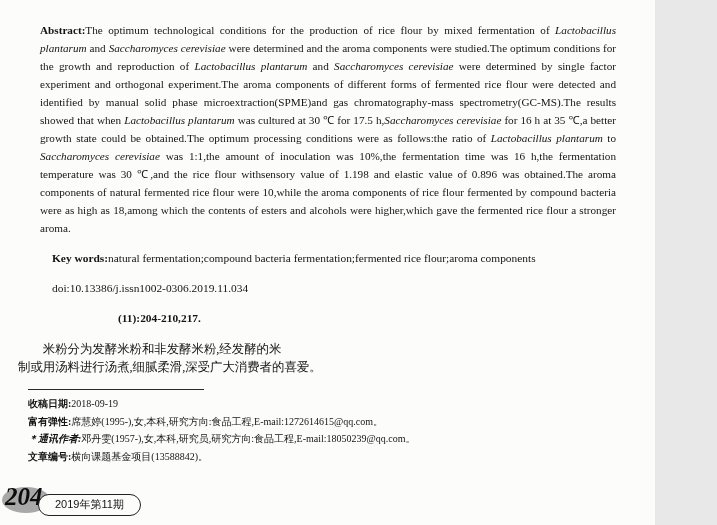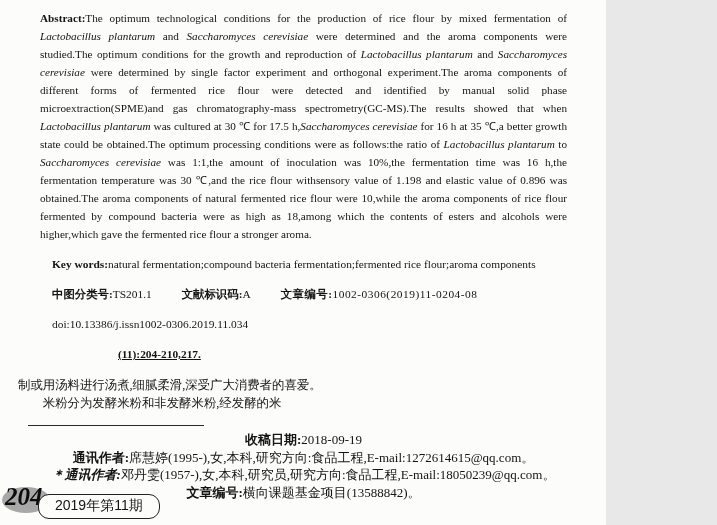--- a/index.html
+++ b/index.html
@@ -1,58 +1,58 @@
 <!DOCTYPE html>
 <html><head>
 <meta charset="utf-8">
 <style>
   html,body{margin:0;padding:0;background:#e8e8e8;}
   .page{
     position:relative;
-    width:606px;height:525px;
+    width:655px;height:525px;
     background:#fcfcfb;
     color:#141414;
     font-family:"Liberation Serif", serif;
     box-sizing:border-box;
-    padding:9px 27px 0 18px;
+    padding:21px 27px 0 18px;
     overflow:hidden;
   }
   .it{font-style:italic;}
   b,.bold{font-weight:bold;}
 
   
   .meta-block{margin:0 12px 0 22px;}
   .abs{
     font-size:11.2px;line-height:18px;
     text-align:justify;
     margin:0;
   }
   .kw,.clc,.doi,.cit{
     font-size:11.4px;line-height:18px;margin:12px;
   }
   .clc{display:flex;column-gap:30px;}
   .clc .pair{white-space:nowrap;}
   .clc .pair:last-child{letter-spacing:.5px;}
   .cit{font-weight:bold;}
-  .cit-l2{margin-left:66px;font-weight:bold;text-decoration:underline;}
+  .cit-l2{margin-left:66px;font-weight:bold;}
 
   
   .columns{
     display:flex;column-gap:17px;
     margin-top:13px;
     font-size:12.4px;line-height:18px;
     text-align:justify;
   }
   .col{flex:1;}
   .body-p{margin:0;}
   .indent{text-indent:2em;}
   sup{font-size:8px;line-height:0;}
 
   
-  .footnotes{margin-top:13px;margin-left:10px;font-size:13px;line-height:17.5px;text-align:center;}
+  .footnotes{margin-top:13px;margin-left:10px;font-size:10px;line-height:17.5px;}
   .fn-rule{width:176px;border:0;border-top:1.6px solid #2a2a2a;margin:0 0 5px 0;}
   .fn{margin:0;}
   .fn .fn-star-label{font-weight:bold;font-style:italic;}
 
   
   .footer{position:absolute;left:2px;bottom:6px;height:32px;width:260px;}
   .page-ellipse{
     position:absolute;left:0;top:0;
     width:48px;height:26px;border-radius:50%;
     background:#a8a8a8;
@@ -60,62 +60,57 @@
   .page-num{
     position:absolute;left:3px;top:-4px;
     font-size:25px;font-weight:bold;font-style:italic;
     color:#0c0c0c;
     font-family:Liberation Serif, serif;
   }
   .issue-box{
     position:absolute;left:36px;top:7px;
     border:1.2px solid #222;border-radius:11px;
     padding:2px 16px 3px 16px;
-    font-size:14px;
+    font-size:11px;
     background:#fcfcfb;
     font-family:"Liberation Sans", sans-serif;
     white-space:nowrap;
   }
 </style>
 </head>
 <body>
 
 <div class="page">
 
   <div class="meta-block">
 
     <p class="abs"><b>Abstract:</b><span><span>The optimum technological conditions for the production of rice flour by mixed fermentation of </span><span class="it">Lactobacillus plantarum</span><span> and </span><span class="it">Saccharomyces cerevisiae</span><span> were determined and the aroma components were studied.The optimum conditions for the growth and reproduction of </span><span class="it">Lactobacillus plantarum</span><span> and </span><span class="it">Saccharomyces cerevisiae</span><span> were determined by single factor experiment and orthogonal experiment.The aroma components of different forms of fermented rice flour were detected and identified by manual solid phase microextraction(SPME)and gas chromatography-mass spectrometry(GC-MS).The results showed that when </span><span class="it">Lactobacillus plantarum</span><span> was cultured at 30 ℃ for 17.5 h,</span><span class="it">Saccharomyces cerevisiae</span><span> for 16 h at 35 ℃,a better growth state could be obtained.The optimum processing conditions were as follows:the ratio of </span><span class="it">Lactobacillus plantarum</span><span> to </span><span class="it">Saccharomyces cerevisiae</span><span> was 1:1,the amount of inoculation was 10%,the fermentation time was 16 h,the fermentation temperature was 30 ℃,and the rice flour withsensory value of 1.198 and elastic value of 0.896 was obtained.The aroma components of natural fermented rice flour were 10,while the aroma components of rice flour fermented by compound bacteria were as high as 18,among which the contents of esters and alcohols were higher,which gave the fermented rice flour a stronger aroma.</span></span></p>
 
     <p class="kw"><b>Key words:</b><span>natural fermentation;compound bacteria fermentation;fermented rice flour;aroma components</span></p>
 
-    <div class="clc">
-      <span class="pair"><b>中图分类号:</b><span>TS201.1</span></span>
-      <span class="pair"><b>文献标识码:</b><span>A</span></span>
-      <span class="pair"><b>文章编号:</b><span>1002-0306(2019)11-0204-08</span></span>
-    </div>
 
     <p class="doi">doi:10.13386/j.issn1002-0306.2019.11.034</p>
 
     <div class="cit">
       <div class="cit-l2">(11):204-210,217.</div>
     </div>
 
   </div>
 
   <div class="columns">
     <div class="col">
+      <p class="body-p indent">米粉分为发酵米粉和非发酵米粉,经发酵的米</p>
       <p class="body-p">制或用汤料进行汤煮,细腻柔滑,深受广大消费者的喜爱。</p>
-      <p class="body-p indent">米粉分为发酵米粉和非发酵米粉,经发酵的米</p>
     </div>
   </div>
 
   <div class="footnotes">
     <hr class="fn-rule">
     <p class="fn"><b>收稿日期:</b><span>2018-09-19</span></p>
-    <p class="fn"><b>通讯作者:</b><span>席慧婷(1995-),女,本科,研究方向:食品工程,E-mail:1272614615@qq.com。</span></p>
+    <p class="fn"><b>富有弹性:</b><span>席慧婷(1995-),女,本科,研究方向:食品工程,E-mail:1272614615@qq.com。</span></p>
     <p class="fn"><b class="fn-star-label">＊通讯作者:</b><span>邓丹雯(1957-),女,本科,研究员,研究方向:食品工程,E-mail:18050239@qq.com。</span></p>
     <p class="fn"><b>文章编号:</b><span>横向课题基金项目(13588842)。</span></p>
   </div>
 
   <div class="footer">
     <span class="page-ellipse"></span>
     <span class="page-num">204</span>
     <span class="issue-box">2019年第11期</span>
   </div>
 

